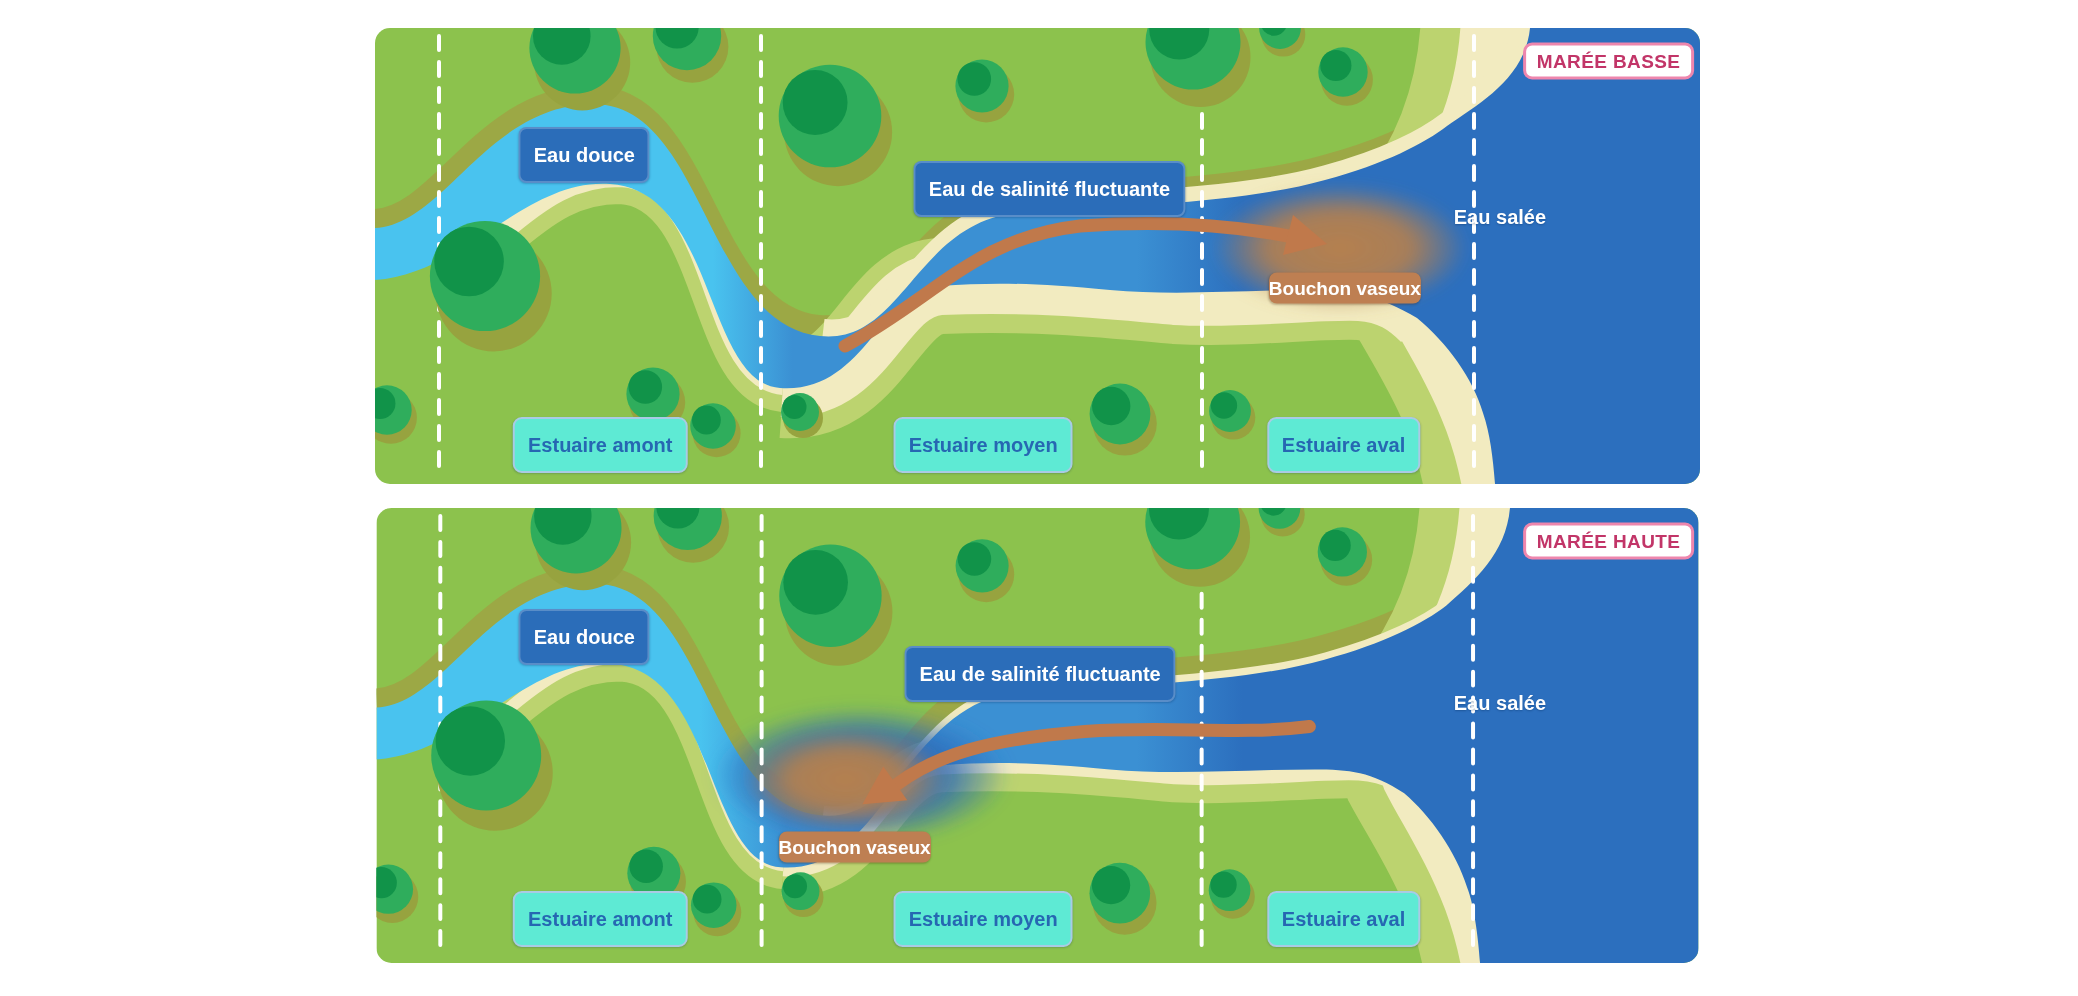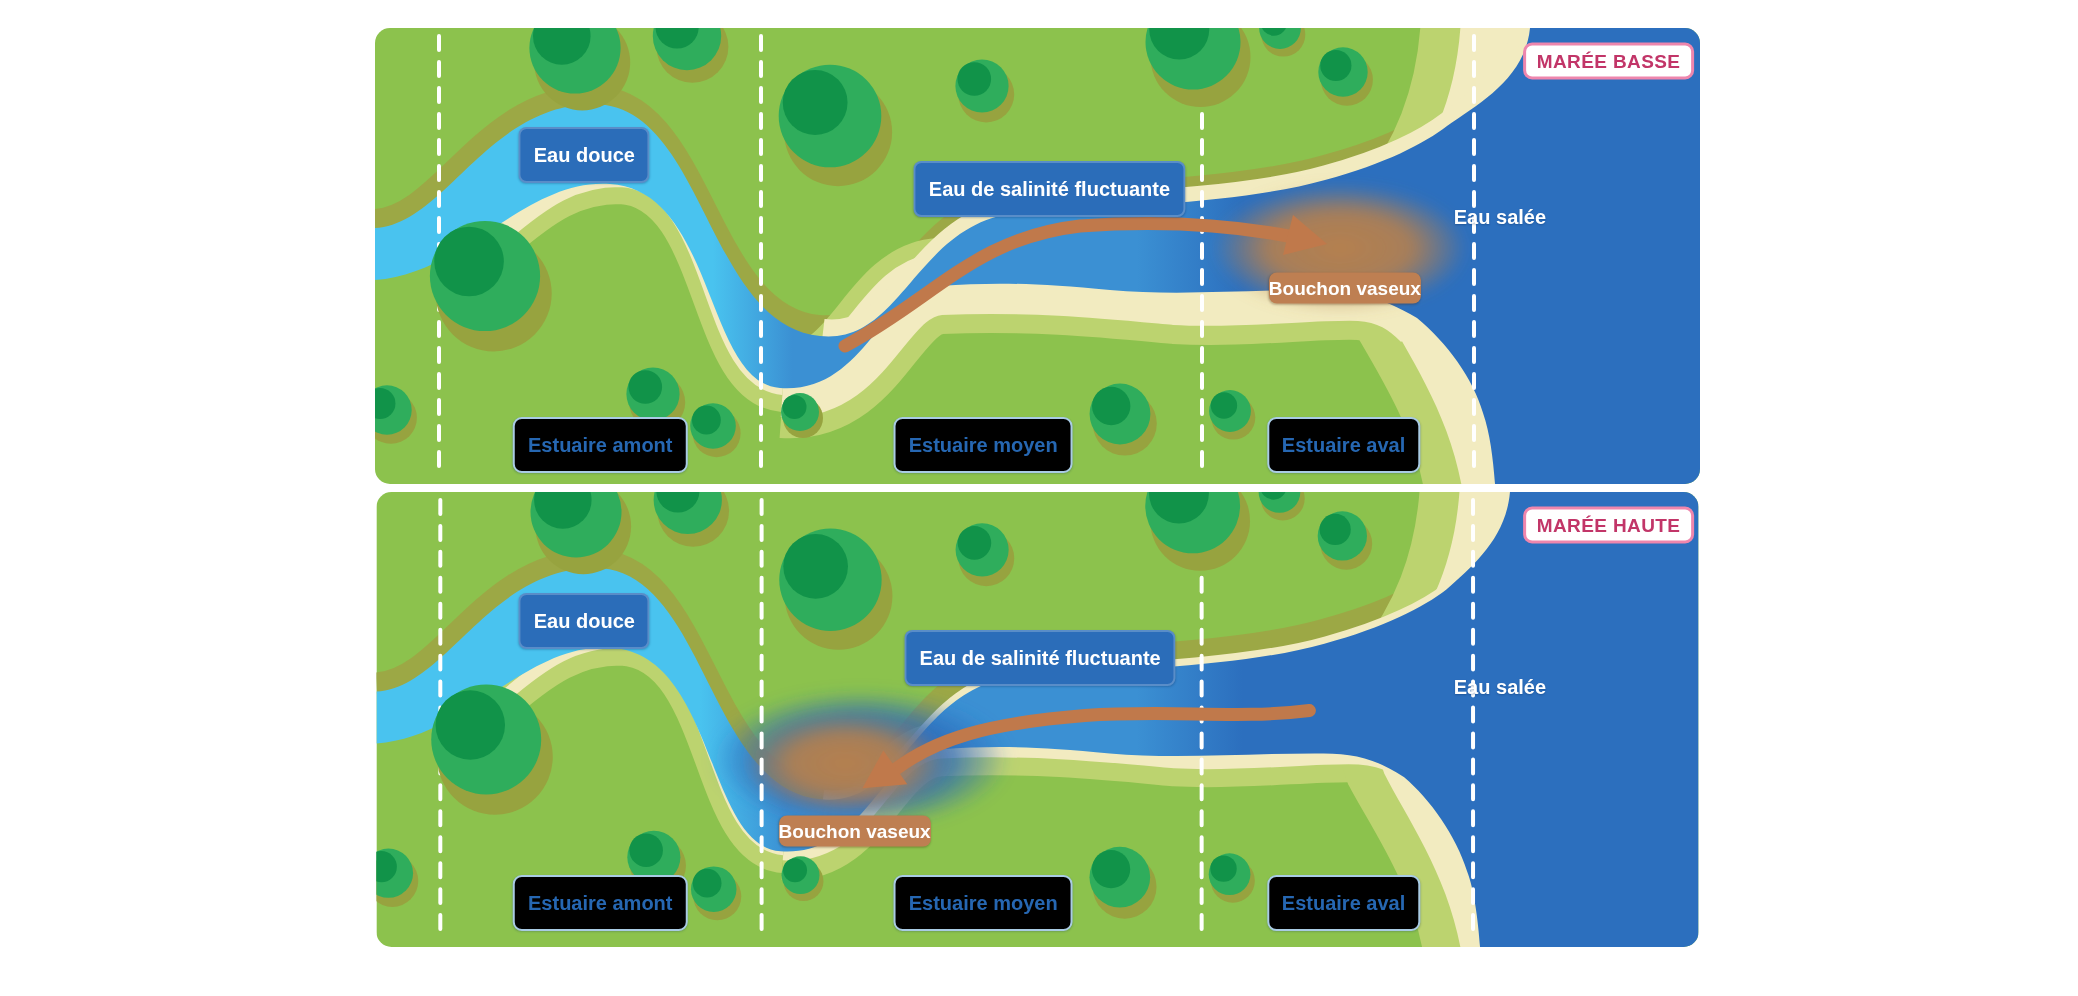--- a/index.html
+++ b/index.html
@@ -8,21 +8,21 @@
   .panel{position:absolute;left:375px;width:1325px;}
   .panel svg{position:absolute;left:0;top:0;display:block;}
   .lbl{position:absolute;transform:translate(-50%,-50%);white-space:nowrap;
        font-weight:bold;line-height:1;}
   .lbl-blue{background:#2B6DB9;color:#ffffff;font-size:20px;padding:16px 13px;
             border-radius:8px;border:2px solid rgba(255,255,255,.22);
             box-shadow:0 1px 2px rgba(0,40,90,.25);}
   .lbl-plain{color:#ffffff;font-size:20px;text-shadow:0 1px 2px rgba(0,40,90,.35);text-align:center;}
   .lbl-brown{background:#BE7F52;color:#ffffff;font-size:19px;padding:6px 0;
              border-radius:8px;box-shadow:0 1px 2px rgba(60,30,0,.25);}
-  .lbl-zone{background:#000000;color:#2667B2;font-size:20px;padding:16px 13px;
+  .lbl-zone{background:#5eead4;color:#2667B2;font-size:20px;padding:16px 13px;
             border-radius:9px;border:2px solid #A9CBE4;box-shadow:0 1px 2px rgba(0,40,90,.2);}
   .lbl-tide{background:#ffffff;color:#C23568;font-size:19px;letter-spacing:.4px;
             padding:6px 11px;border-radius:9px;border:3px solid #EE86AD;}
 </style>
 </head>
 <body>
 
 <div class="stage">
 
   <section class="panel" style="top:28px;height:456px;">
@@ -109,21 +109,21 @@
     <div class="lbl lbl-tide" style="left:93.1%;top:7.2%;">MARÉE BASSE</div>
     <div class="lbl lbl-blue" style="left:15.8%;top:27.9%;">Eau douce</div>
     <div class="lbl lbl-blue" style="left:50.9%;top:35.3%;">Eau de salinité fluctuante</div>
     <div class="lbl lbl-plain" style="left:84.9%;top:41.5%;">Eau salée</div>
     <div class="lbl lbl-brown" style="left:73.2%;top:57.0%;">Bouchon vaseux</div>
     <div class="lbl lbl-zone" style="left:17.0%;top:91.5%;">Estuaire amont</div>
     <div class="lbl lbl-zone" style="left:45.9%;top:91.5%;">Estuaire moyen</div>
     <div class="lbl lbl-zone" style="left:73.1%;top:91.5%;">Estuaire aval</div>
   </section>
 
-  <section class="panel" style="top:492px;height:455px;">
+  <section class="panel" style="top:508px;height:455px;">
     <svg width="1325" height="455" viewBox="0 0 1325 456">
       <defs>
         <clipPath id="clipB">
             <rect x="0" y="0" width="1325" height="456" rx="15"></rect>
           </clipPath>
         <linearGradient id="waterB" gradientUnits="userSpaceOnUse" x1="0" y1="0" x2="1325" y2="0">
           <stop offset="0" stop-color="#49C3EF"></stop>
             <stop offset="0.245" stop-color="#49C3EF"></stop>
           <stop offset="0.310" stop-color="#3B90D3"></stop>
             <stop offset="0.575" stop-color="#3B90D3"></stop>

